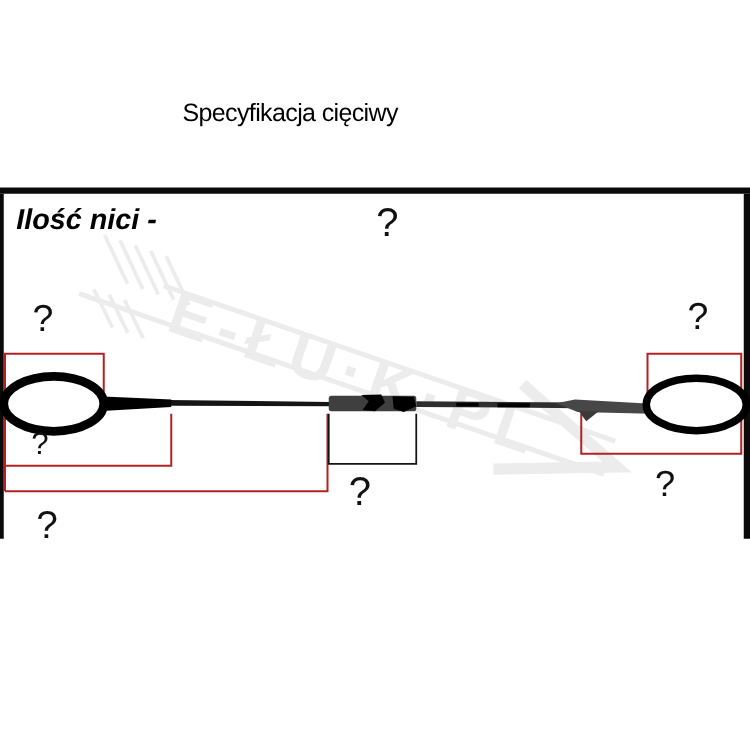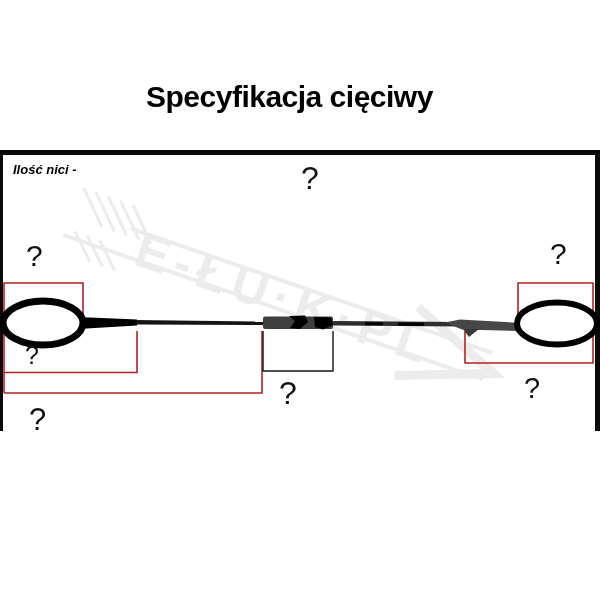--- a/index.html
+++ b/index.html
@@ -8,25 +8,25 @@
     --string-dark:#3f3f3f;
     --watermark-gray:#ececec;
   }
   html,body{margin:0;padding:0;background:#ffffff;}
   .canvas{
     position:relative;width:600px;height:600px;background:#ffffff;overflow:hidden;
     font-family:"Liberation Sans",sans-serif;color:var(--ink);
   }
   .layer{position:absolute;left:0;top:0;width:600px;height:600px;}
   .title{
-    position:absolute;left:146px;top:80px;font-size:30px;font-weight:bold;
+    position:absolute;left:146px;top:80px;font-size:20px;font-weight:normal;
     letter-spacing:-0.5px;white-space:nowrap;
   }
   .threads-label{
-    position:absolute;left:13px;top:162px;font-size:13px;font-weight:bold;font-style:italic;
+    position:absolute;left:13px;top:162px;font-size:23px;font-weight:bold;font-style:italic;
     white-space:nowrap;
   }
   .qmark{position:absolute;font-weight:bold;line-height:1;color:#111;}
   .q-thread  {left:301px;top:162px;font-size:32px;font-weight:normal;}
   .q-left-up {left:26px;top:241px;font-size:30px;font-weight:normal;}
   .q-right-up{left:550px;top:239px;font-size:30px;font-weight:normal;}
   .q-left-in {left:25px;top:343px;font-size:25px;font-weight:normal;}
   .q-center  {left:279px;top:377px;font-size:32px;font-weight:normal;}
   .q-right-lo{left:524px;top:374px;font-size:29px;font-weight:normal;}
   .q-left-lo {left:29px;top:404px;font-size:31px;font-weight:normal;}

